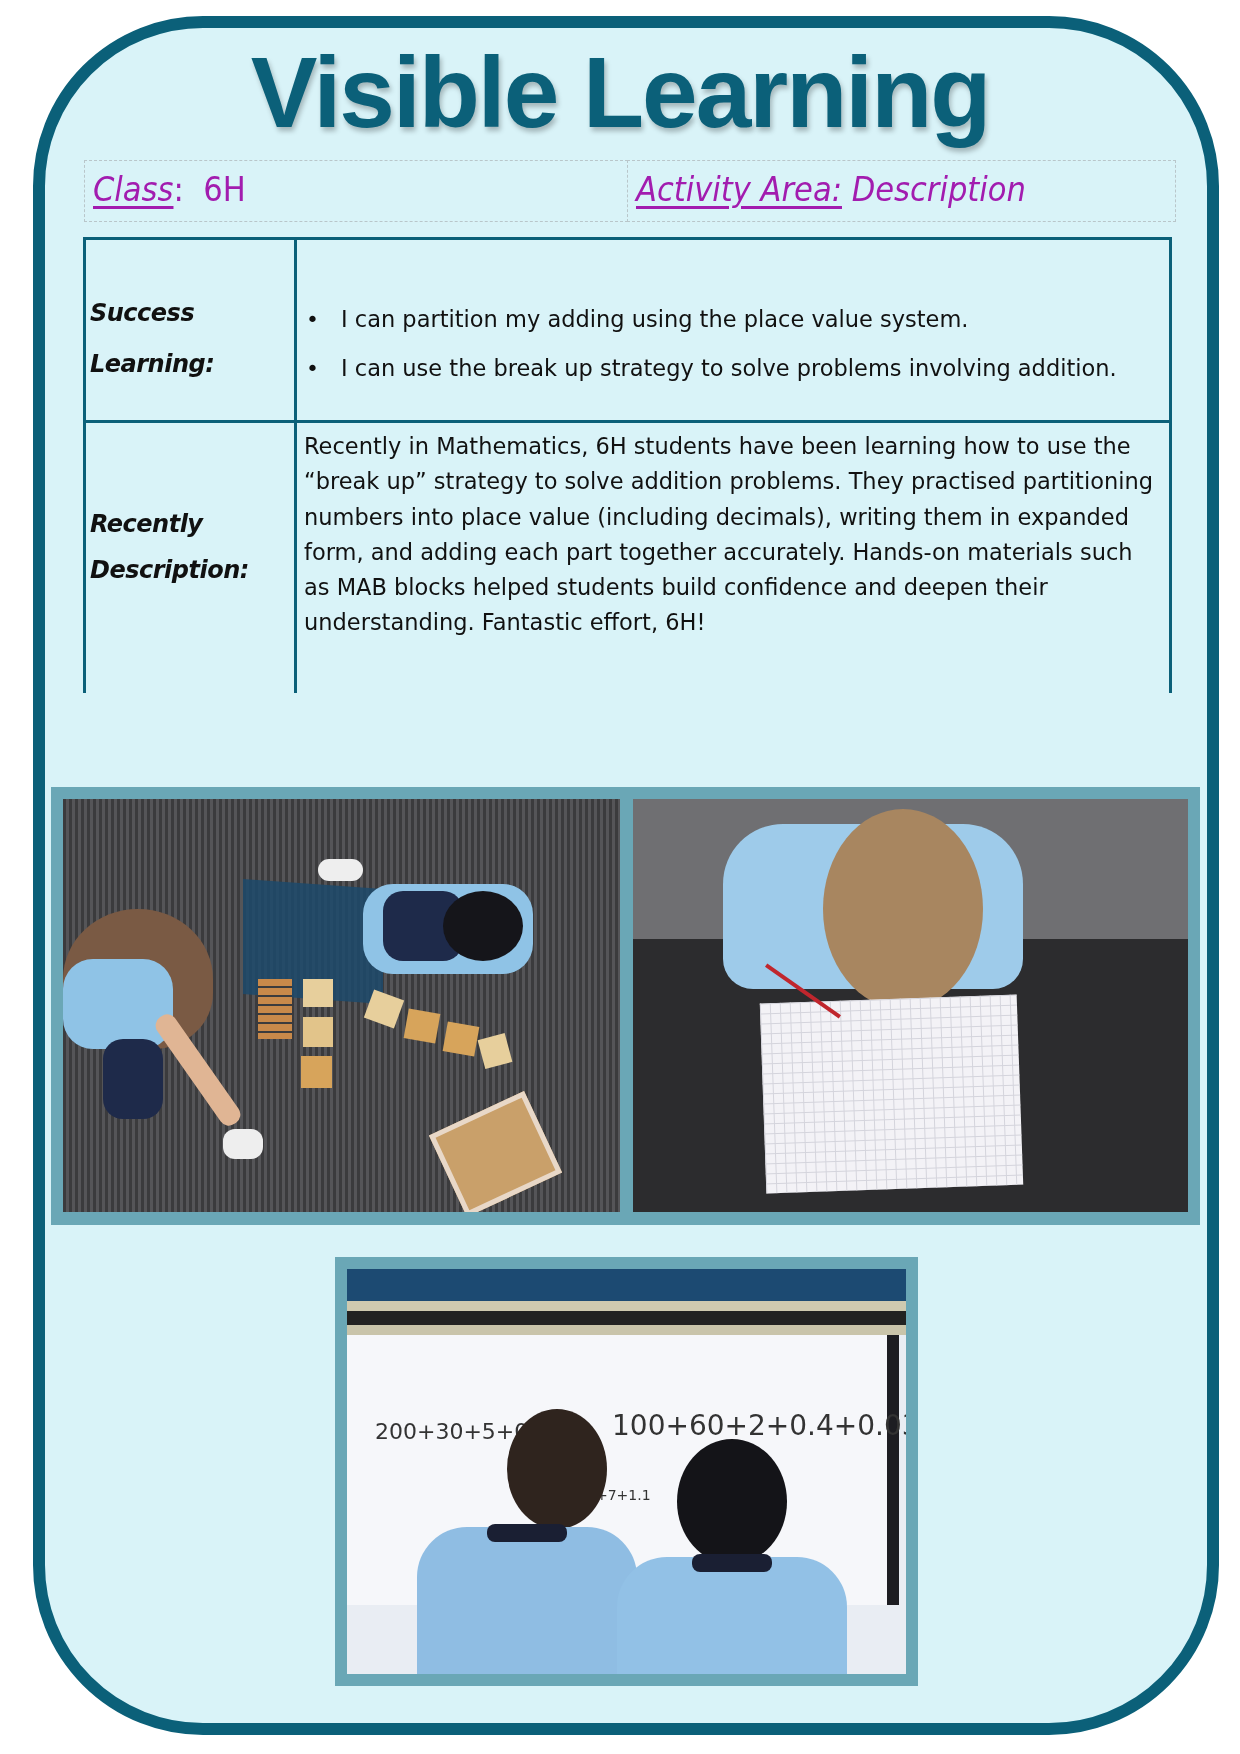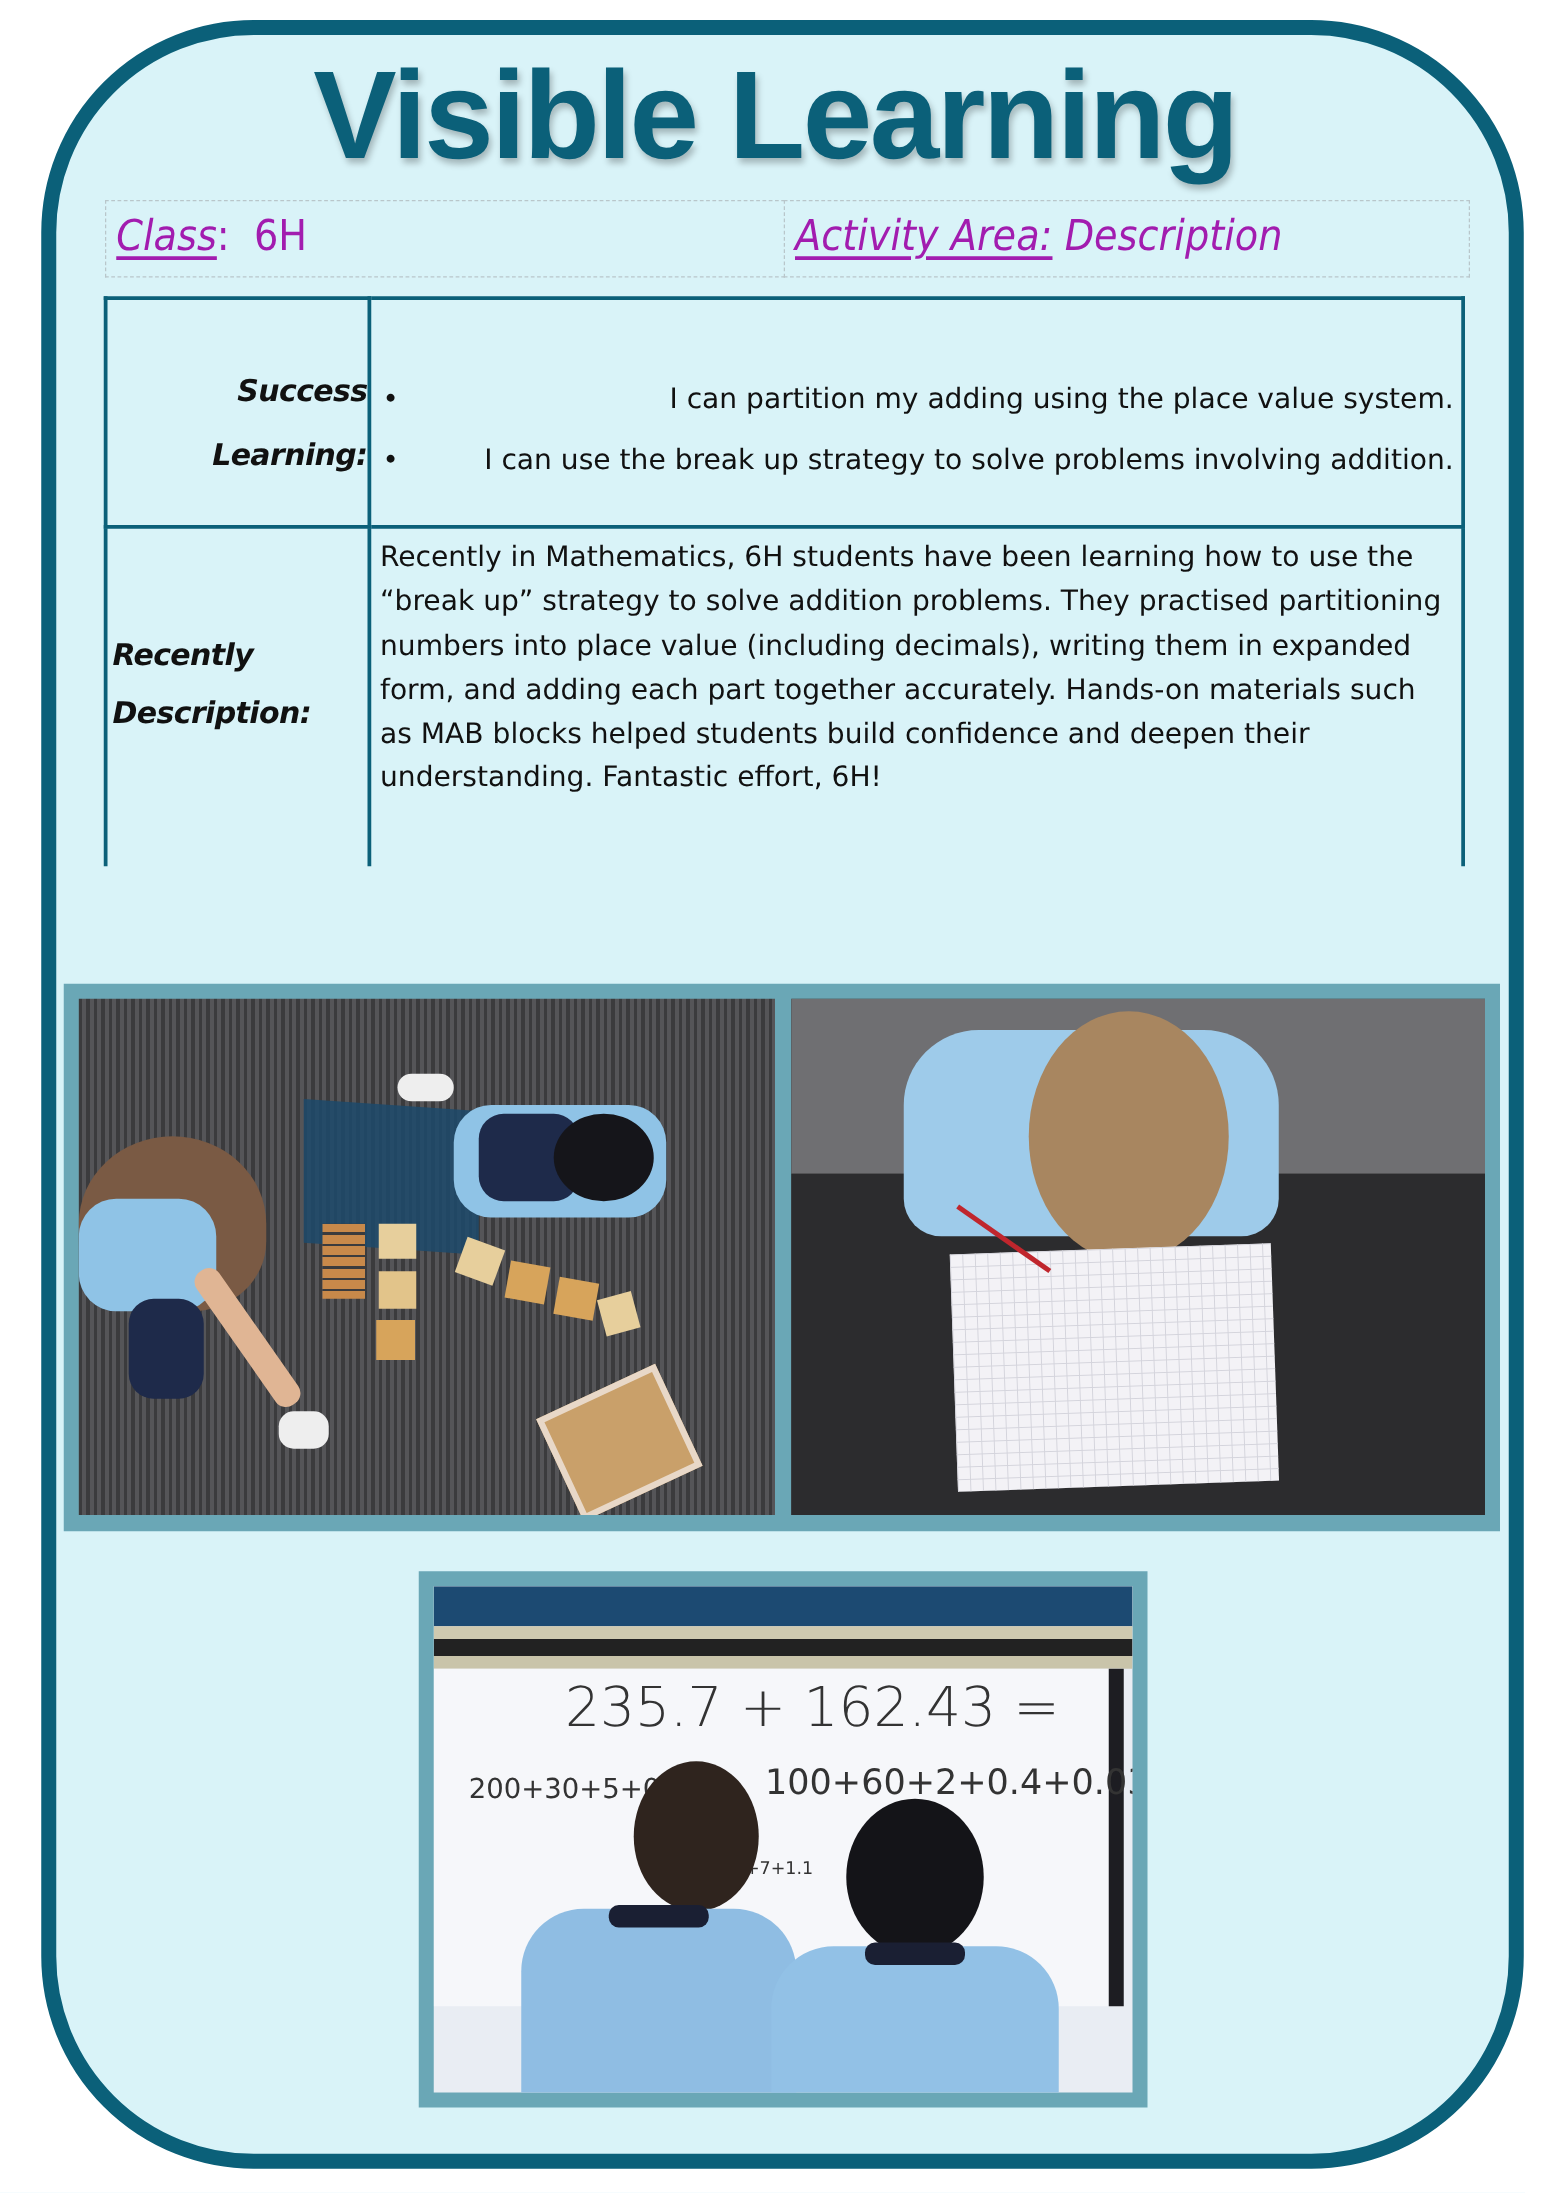--- a/index.html
+++ b/index.html
@@ -18,21 +18,21 @@
     .meta-class .meta-text { left: 8px; }
     .meta-subject .meta-text { left: 8px; }
     .u { text-decoration: underline; text-decoration-thickness: 3px; text-underline-offset: 5px; font-style: italic; }
     .it { font-style: italic; }
     table.info { position: absolute; left: 83px; top: 237px; width: 1089px; border-collapse: collapse; table-layout: fixed; }
     table.info td { border: 3px solid #0b6079; vertical-align: top; padding: 0; }
     td.label { width: 204px; font-family: "DejaVu Sans", sans-serif; font-weight: bold; font-style: italic;
                font-size: 24px; line-height: 51px; padding-left: 4px !important; letter-spacing: -0.5px; }
     td.content { font-size: 22.5px; line-height: 35px; padding-left: 7px !important; padding-right: 6px !important; }
     tr.r1 td { height: 94px; }
-    tr.r2 td { height: 180px; text-align: right; }
+    tr.r2 td { height: 180px; }
     tr.r3 td { height: 270px; border-bottom: none; }
     ul.crit { list-style: none; margin: 0; padding: 0; padding-top: 55px; }
     ul.crit li { position: relative; padding-left: 37px; line-height: 49px; font-size: 22.5px; }
     ul.crit li .bullet { position: absolute; left: 2px; top: 0; font-size: 22px; }
     .desc { padding-top: 4px; }
     .photo-frame { position: absolute; background: #6aa7b6; }
     .frame-top { left: 51px; top: 787px; width: 1149px; height: 438px; }
     .photo { position: absolute; overflow: hidden; }
     .p1 { left: 12px; top: 12px; width: 557px; height: 413px;
           background: repeating-linear-gradient(90deg, #3b3b3d 0 3px, #555558 3px 6px); }
@@ -116,21 +116,20 @@
     <div class="shape" style="left:130px;top:200px;width:257px;height:190px;background:#f3f2f6;background-image:linear-gradient(#d4d4dc 1px, transparent 1px),linear-gradient(90deg,#d4d4dc 1px, transparent 1px);background-size:10px 10px;transform:rotate(-2deg);"></div>
     <div class="shape" style="left:125px;top:190px;width:90px;height:4px;background:#c0262d;transform:rotate(35deg);"></div>
   </div>
 </div>
 
 <div class="photo-frame frame-bottom">
   <div class="photo p3">
     <div class="shape" style="left:0;top:0;width:559px;height:32px;background:#1c4a72;"></div>
     <div class="shape" style="left:0;top:32px;width:559px;height:34px;background:linear-gradient(#cfcab0 0 30%, #222 30% 70%, #c9c4aa 70%);"></div>
     <div class="shape" style="left:0;top:66px;width:540px;height:270px;background:#f6f7fa;border-right:12px solid #1d1d22;"></div>
-    <div class="cap" style="left:105px;top:72px;font-size:44px;font-weight:300;white-space:nowrap;">235.7  +  162.43 =</div>
     <div class="cap" style="left:28px;top:150px;font-size:22px;white-space:nowrap;">200+30+5+0.7</div>
     <div class="cap" style="left:265px;top:140px;font-size:28px;white-space:nowrap;">100+60+2+0.4+0.03</div>
     <div class="cap" style="left:240px;top:218px;font-size:14px;white-space:nowrap;">0+7+1.1</div>
     <div class="shape" style="left:160px;top:140px;width:100px;height:120px;background:#2f241e;border-radius:50%;"></div>
     <div class="shape" style="left:330px;top:170px;width:110px;height:125px;background:#141418;border-radius:50%;"></div>
     <div class="shape" style="left:70px;top:258px;width:220px;height:160px;background:#8fbde3;border-radius:50px 50px 0 0;"></div>
     <div class="shape" style="left:270px;top:288px;width:230px;height:130px;background:#92c1e6;border-radius:50px 50px 0 0;"></div>
     <div class="shape" style="left:140px;top:255px;width:80px;height:18px;background:#1a1f33;border-radius:8px;"></div>
     <div class="shape" style="left:345px;top:285px;width:80px;height:18px;background:#1a1f33;border-radius:8px;"></div>
   </div>

